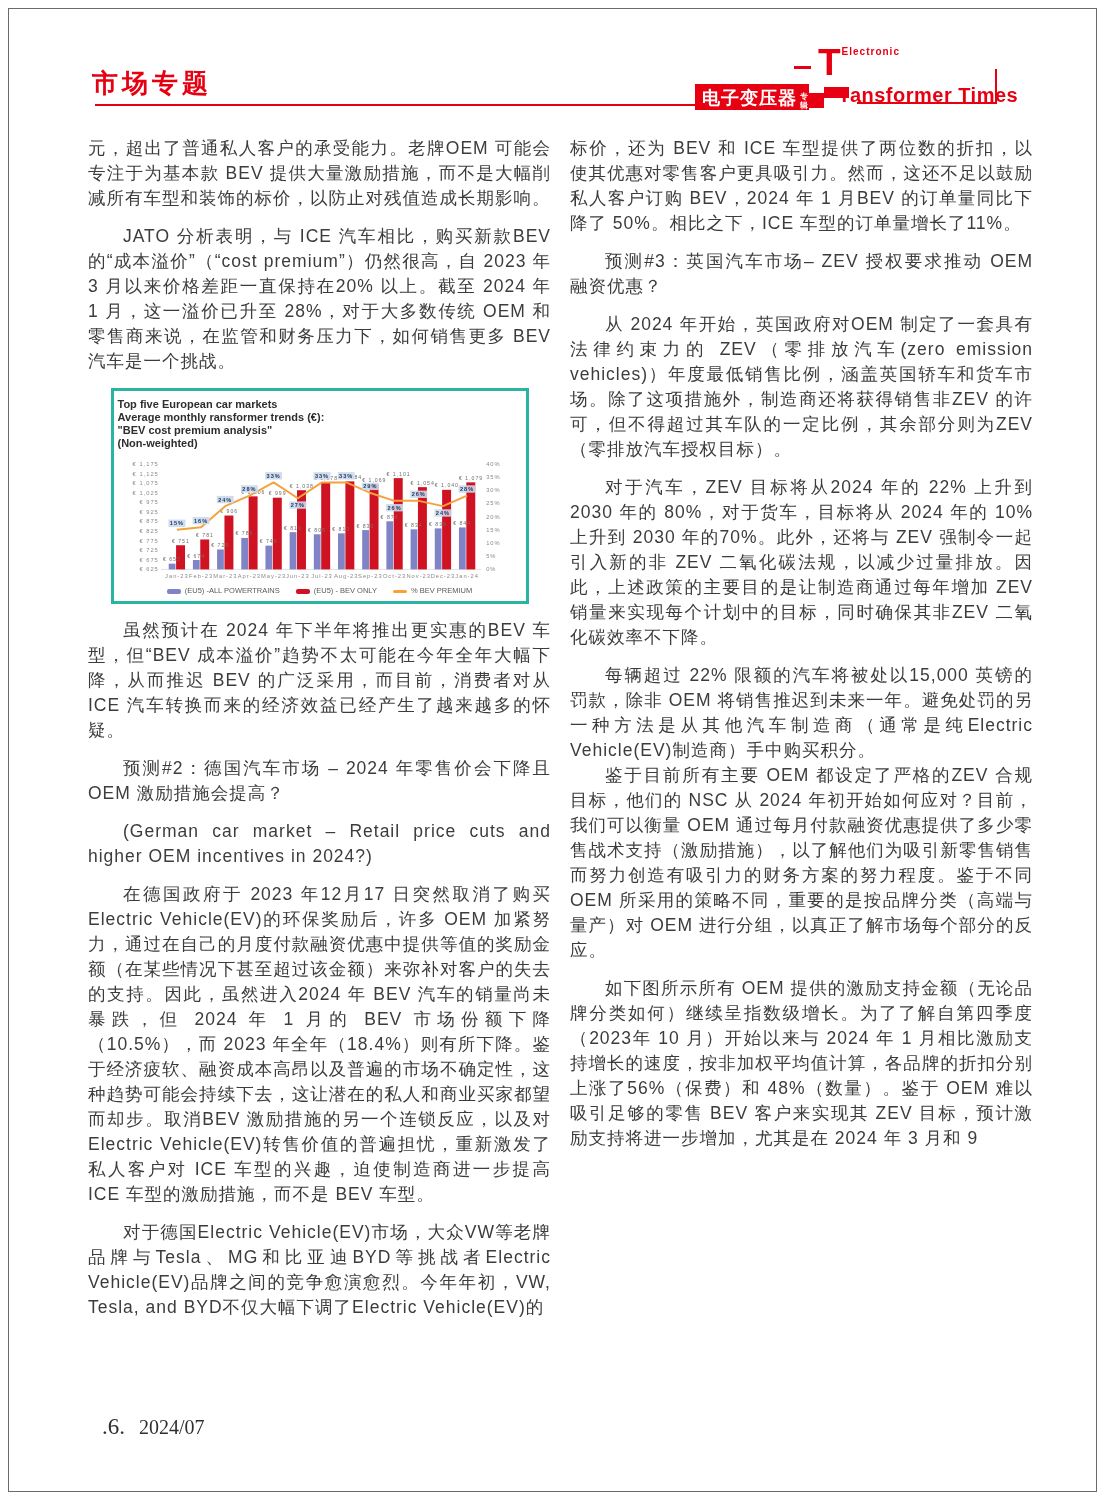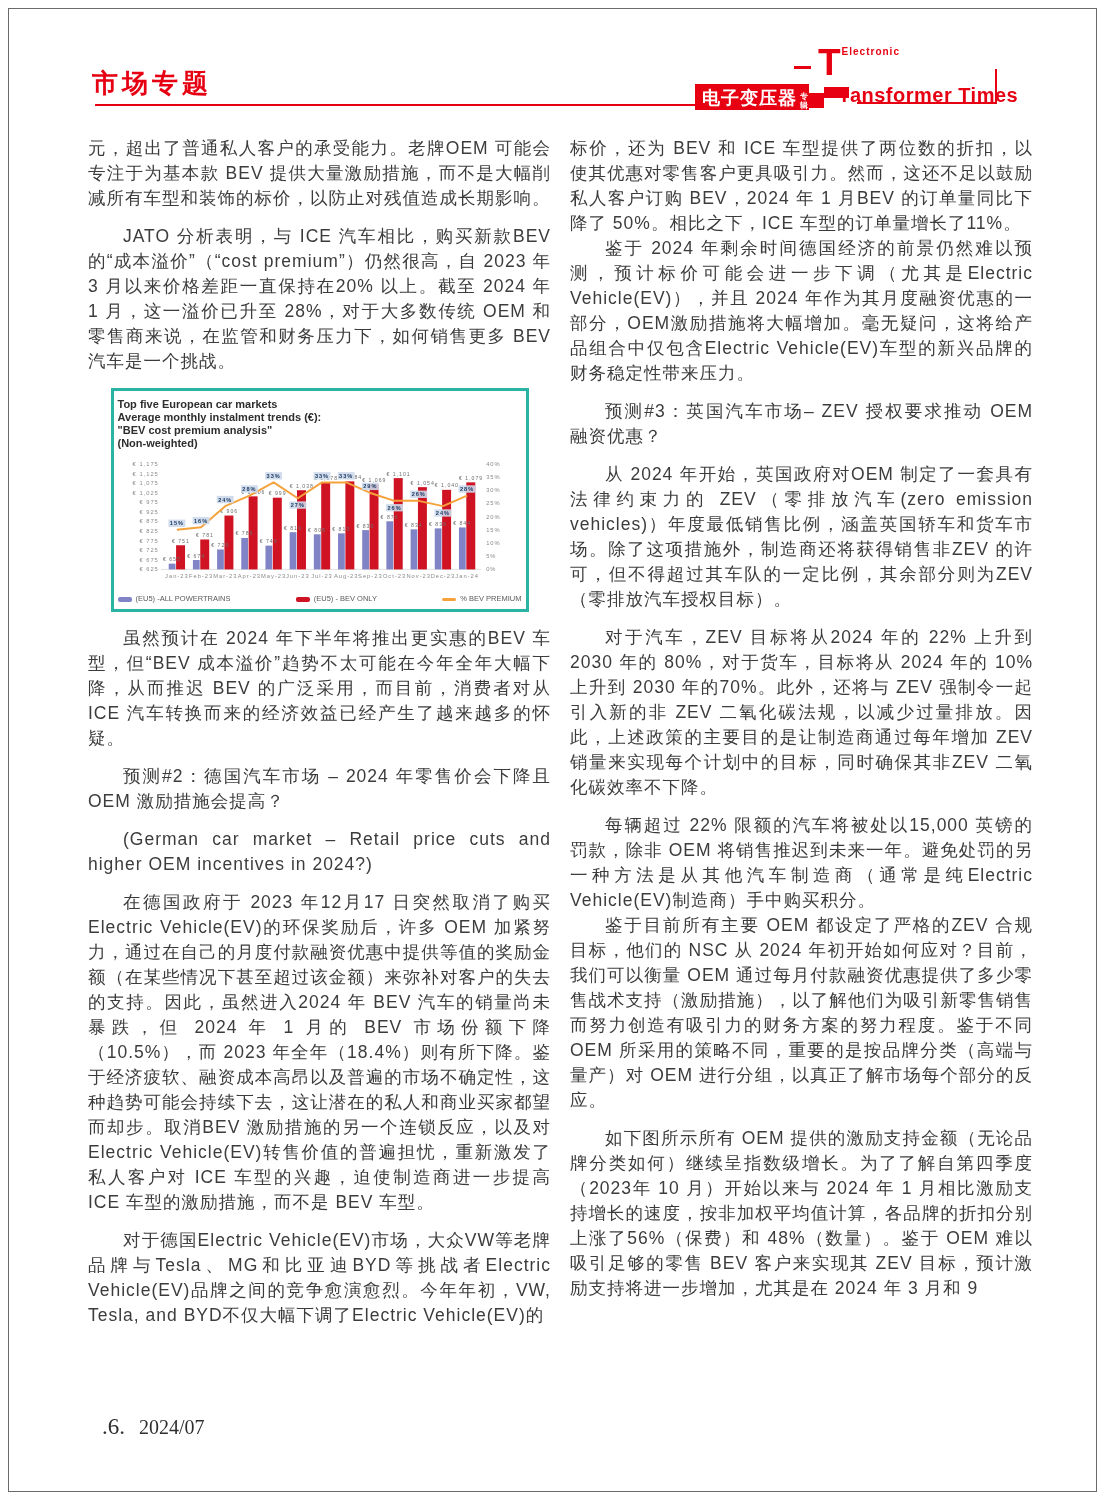--- a/index.html
+++ b/index.html
@@ -36,21 +36,21 @@
   p.ind{text-indent:2em;}
   p.tight{margin-top:0;}
 
   
   .chart-box{width:404px;margin:14px auto 14px;border:3px solid #2bb3a3;background:#fff;
              padding:7px 4px 5px;box-sizing:content-box;}
   .chart-title{font-size:11px;font-weight:bold;color:#2e2e2e;text-align:left;line-height:13px;
                letter-spacing:0;text-indent:0;}
   .chart-title div{text-indent:0;}
   .chart-svg{display:block;width:398px;margin:2px auto 0;}
-  .chart-legend{display:flex;justify-content:space-between;align-items:center;gap:26px;margin-top:9px;
+  .chart-legend{display:flex;justify-content:center;align-items:center;gap:16px;margin-top:1px;
                 font-size:7.5px;color:#5a5a5a;letter-spacing:0;line-height:10px;}
   .leg-item{display:flex;align-items:center;gap:4px;}
   .leg-swatch{display:inline-block;width:14px;height:5px;border-radius:2px;}
   .leg-line{display:inline-block;width:14px;height:3px;border-radius:2px;}
 
   
   .footer{position:absolute;left:102px;top:1414px;display:flex;align-items:baseline;gap:14px;
           font-family:"Liberation Serif","DejaVu Serif",serif;color:#2f2f2f;}
   .footer-page{font-size:23px;}
   .footer-issue{font-size:20px;}
@@ -83,21 +83,21 @@
       <span>辑</span>
     </span>
   </div>
 
   <div class="col col-left" id="col-left">
       <p class="para">元，超出了普通私人客户的承受能力。老牌OEM 可能会专注于为基本款 BEV 提供大量激励措施，而不是大幅削减所有车型和装饰的标价，以防止对残值造成长期影响。</p>
       <p class="para ind">JATO 分析表明，与 ICE 汽车相比，购买新款BEV 的“成本溢价”（“cost premium”）仍然很高，自 2023 年 3 月以来价格差距一直保持在20% 以上。截至 2024 年 1 月，这一溢价已升至 28%，对于大多数传统 OEM 和零售商来说，在监管和财务压力下，如何销售更多 BEV 汽车是一个挑战。</p>
       <div class="chart-box" id="chart-box">
     <div class="chart-title" id="chart-title">
           <div>Top five European car markets</div>
-          <div>Average monthly instalment trends (€):</div>
+          <div>Average monthly ransformer trends (€):</div>
           <div>"BEV cost premium analysis"</div>
           <div>(Non-weighted)</div>
         </div>
     <svg class="chart-svg" id="chart-svg" xmlns="http://www.w3.org/2000/svg" viewBox="0 0 400 134">
           <text x="38" y="120" text-anchor="end" font-size="5.8" fill="#8a8a8a">€ 625</text>
           <text x="38" y="110.36363636363636" text-anchor="end" font-size="5.8" fill="#8a8a8a">€ 675</text>
           <text x="38" y="100.72727272727272" text-anchor="end" font-size="5.8" fill="#8a8a8a">€ 725</text>
           <text x="38" y="91.0909090909091" text-anchor="end" font-size="5.8" fill="#8a8a8a">€ 775</text>
           <text x="38" y="81.45454545454545" text-anchor="end" font-size="5.8" fill="#8a8a8a">€ 825</text>
           <text x="38" y="71.81818181818181" text-anchor="end" font-size="5.8" fill="#8a8a8a">€ 875</text>
@@ -226,21 +226,20 @@
         </div>
   </div>
       <p class="para ind">虽然预计在 2024 年下半年将推出更实惠的BEV 车型，但“BEV 成本溢价”趋势不太可能在今年全年大幅下降，从而推迟 BEV 的广泛采用，而目前，消费者对从ICE 汽车转换而来的经济效益已经产生了越来越多的怀疑。</p>
       <p class="para ind">预测#2：德国汽车市场 – 2024 年零售价会下降且OEM 激励措施会提高？</p>
       <p class="para ind">(German car market – Retail price cuts and higher OEM incentives in 2024?)</p>
       <p class="para ind">在德国政府于 2023 年12月17 日突然取消了购买Electric Vehicle(EV)的环保奖励后，许多 OEM 加紧努力，通过在自己的月度付款融资优惠中提供等值的奖励金额（在某些情况下甚至超过该金额）来弥补对客户的失去的支持。因此，虽然进入2024 年 BEV 汽车的销量尚未暴跌，但 2024 年 1 月的 BEV 市场份额下降（10.5%），而 2023 年全年（18.4%）则有所下降。鉴于经济疲软、融资成本高昂以及普遍的市场不确定性，这种趋势可能会持续下去，这让潜在的私人和商业买家都望而却步。取消BEV 激励措施的另一个连锁反应，以及对Electric Vehicle(EV)转售价值的普遍担忧，重新激发了私人客户对 ICE 车型的兴趣，迫使制造商进一步提高ICE 车型的激励措施，而不是 BEV 车型。</p>
       <p class="para ind">对于德国Electric Vehicle(EV)市场，大众VW等老牌品牌与Tesla、MG和比亚迪BYD等挑战者Electric Vehicle(EV)品牌之间的竞争愈演愈烈。今年年初，VW, Tesla, and BYD不仅大幅下调了Electric Vehicle(EV)的</p>
     </div>
   <div class="col col-right" id="col-right">
       <p class="para">标价，还为 BEV 和 ICE 车型提供了两位数的折扣，以使其优惠对零售客户更具吸引力。然而，这还不足以鼓励私人客户订购 BEV，2024 年 1 月BEV 的订单量同比下降了 50%。相比之下，ICE 车型的订单量增长了11%。</p>
-      <p class="para ind tight">鉴于 2024 年剩余时间德国经济的前景仍然难以预测，预计标价可能会进一步下调（尤其是Electric Vehicle(EV)），并且 2024 年作为其月度融资优惠的一部分，OEM激励措施将大幅增加。毫无疑问，这将给产品组合中仅包含Electric Vehicle(EV)车型的新兴品牌的财务稳定性带来压力。</p>
       <p class="para ind">预测#3：英国汽车市场– ZEV 授权要求推动 OEM 融资优惠？</p>
       <p class="para ind">从 2024 年开始，英国政府对OEM 制定了一套具有法律约束力的 ZEV（零排放汽车(zero emission vehicles)）年度最低销售比例，涵盖英国轿车和货车市场。除了这项措施外，制造商还将获得销售非ZEV 的许可，但不得超过其车队的一定比例，其余部分则为ZEV（零排放汽车授权目标）。</p>
       <p class="para ind">对于汽车，ZEV 目标将从2024 年的 22% 上升到 2030 年的 80%，对于货车，目标将从 2024 年的 10% 上升到 2030 年的70%。此外，还将与 ZEV 强制令一起引入新的非 ZEV 二氧化碳法规，以减少过量排放。因此，上述政策的主要目的是让制造商通过每年增加 ZEV 销量来实现每个计划中的目标，同时确保其非ZEV 二氧化碳效率不下降。</p>
       <p class="para ind">每辆超过 22% 限额的汽车将被处以15,000 英镑的罚款，除非 OEM 将销售推迟到未来一年。避免处罚的另一种方法是从其他汽车制造商（通常是纯Electric Vehicle(EV)制造商）手中购买积分。</p>
       <p class="para ind tight">鉴于目前所有主要 OEM 都设定了严格的ZEV 合规目标，他们的 NSC 从 2024 年初开始如何应对？目前，我们可以衡量 OEM 通过每月付款融资优惠提供了多少零售战术支持（激励措施），以了解他们为吸引新零售销售而努力创造有吸引力的财务方案的努力程度。鉴于不同OEM 所采用的策略不同，重要的是按品牌分类（高端与量产）对 OEM 进行分组，以真正了解市场每个部分的反应。</p>
       <p class="para ind">如下图所示所有 OEM 提供的激励支持金额（无论品牌分类如何）继续呈指数级增长。为了了解自第四季度（2023年 10 月）开始以来与 2024 年 1 月相比激励支持增长的速度，按非加权平均值计算，各品牌的折扣分别上涨了56%（保费）和 48%（数量）。鉴于 OEM 难以吸引足够的零售 BEV 客户来实现其 ZEV 目标，预计激励支持将进一步增加，尤其是在 2024 年 3 月和 9</p>
     </div>
 
   <div class="footer">
     <span class="footer-page">.6.</span>

